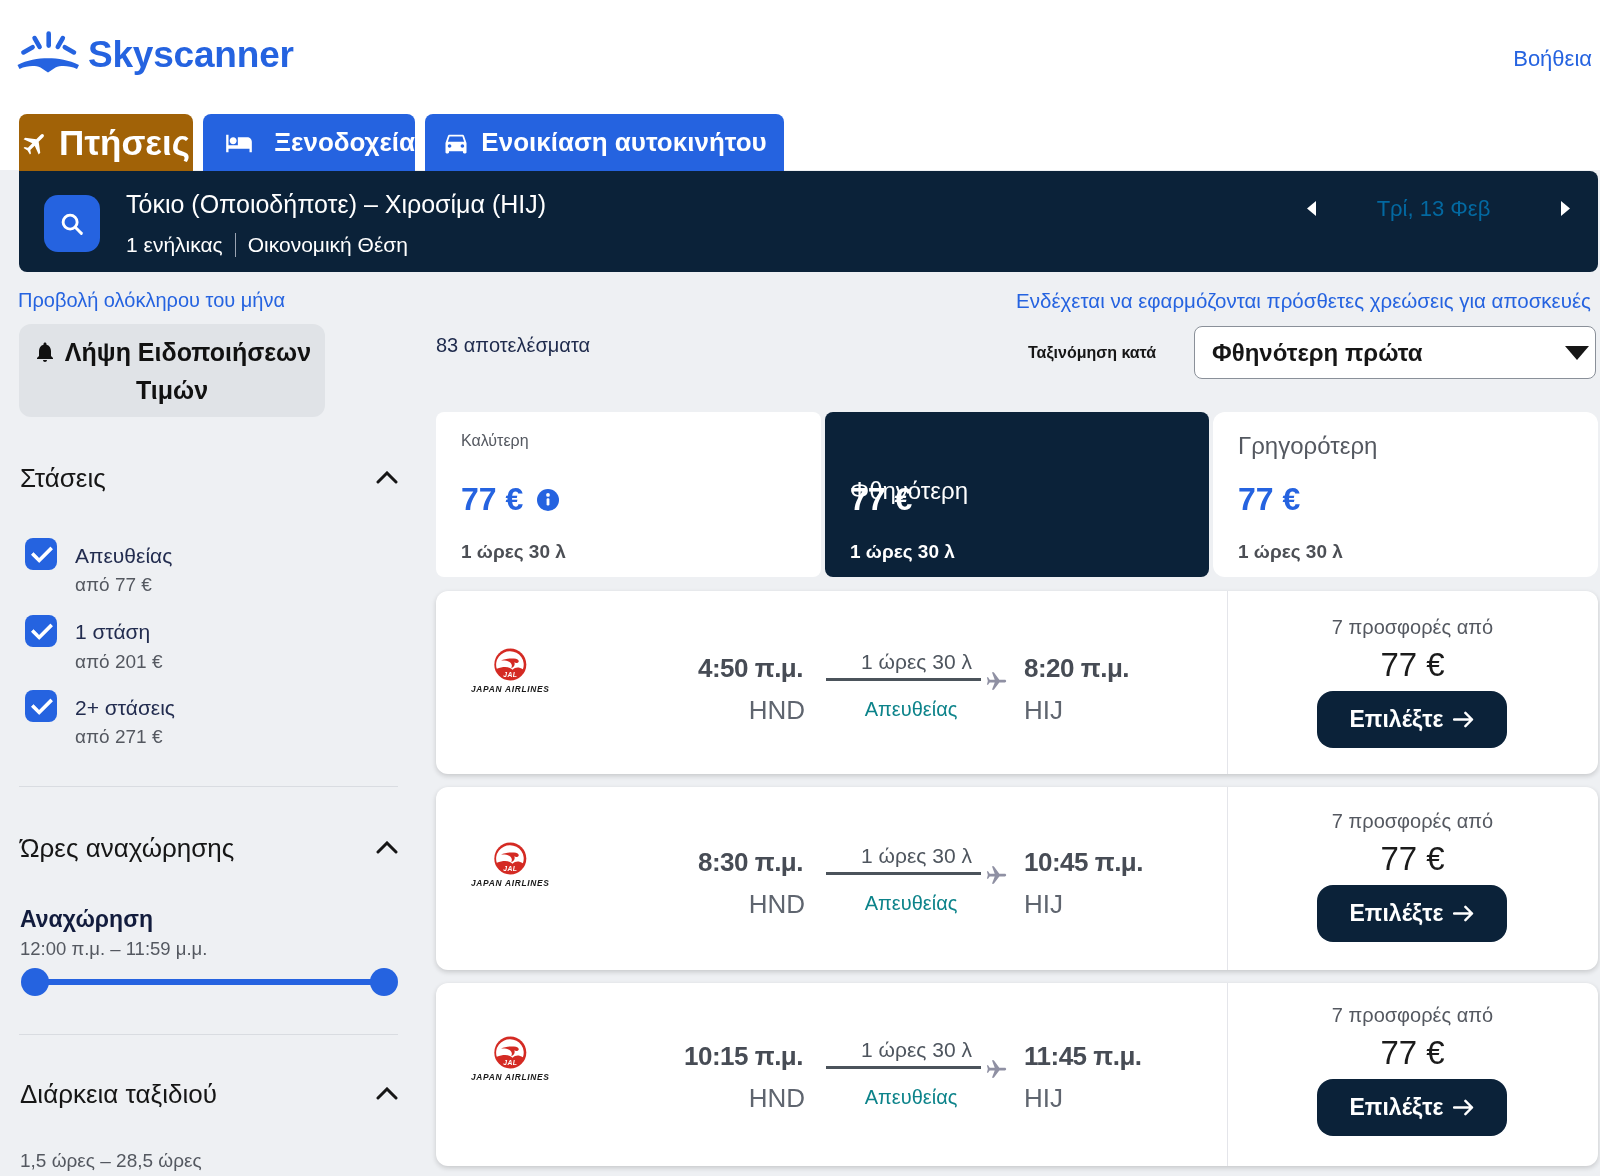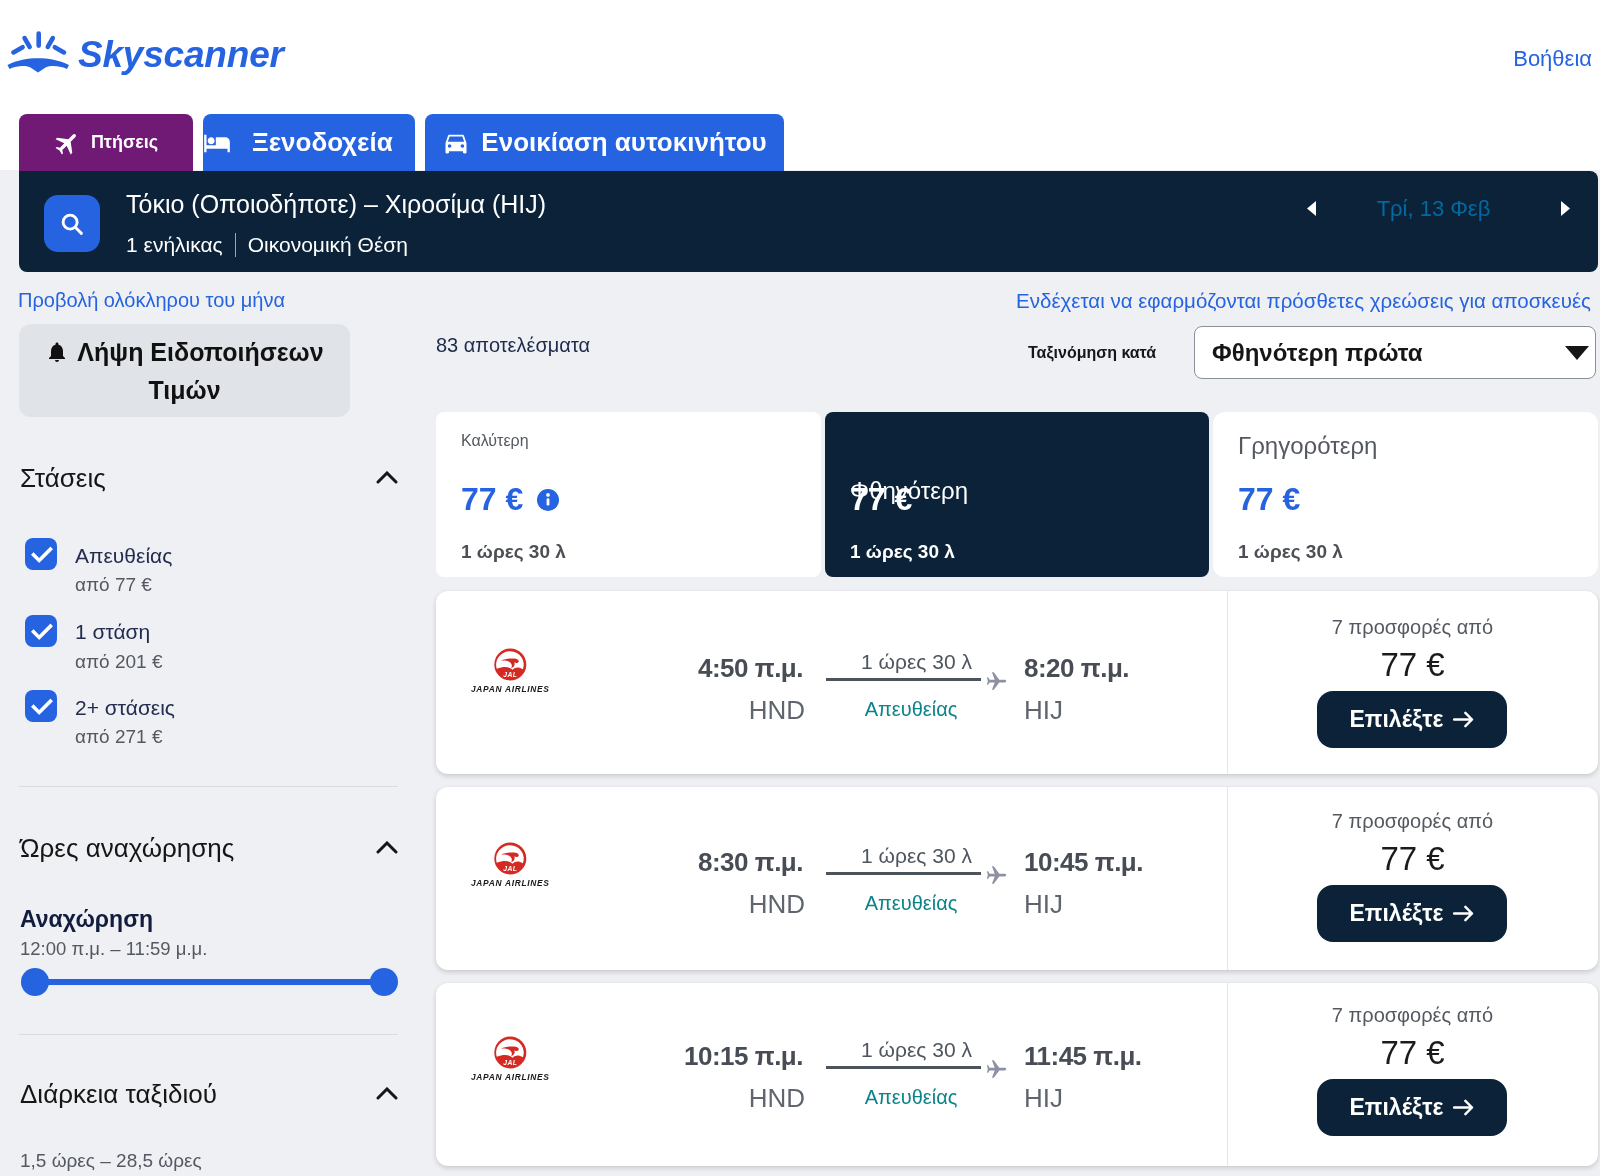--- a/index.html
+++ b/index.html
@@ -8,43 +8,43 @@
   body { font-family:"Liberation Sans", sans-serif; background:#eef0f3; }
   #page { position:relative; width:1600px; height:1176px; }
   .abs { position:absolute; }
 </style>
 </head>
 <body>
 <div id="page">
 
   <div class="abs" style="left:0;top:0;width:1600px;height:170px;background:#ffffff;"></div>
 
-  <div class="abs" id="logo" style="left:0;top:25px;width:320px;height:55px;font-style:italic;">
+  <div class="abs" id="logo" style="left:10px;top:25px;width:320px;height:55px;">
     <svg width="320" height="55" viewBox="0 0 320 55">
       <g stroke="#2563e0" stroke-width="4.6" stroke-linecap="round" fill="none">
         <line x1="13.4" y1="27.4" x2="22.6" y2="22.2"></line>
         <line x1="24.6" y1="13.1" x2="29.6" y2="21.9"></line>
         <line x1="38.7" y1="8.6" x2="38.7" y2="20.6"></line>
         <line x1="52.8" y1="13.1" x2="47.8" y2="21.9"></line>
         <line x1="64" y1="27.4" x2="54.8" y2="22.2"></line>
       </g>
       <path fill="#2563e0" d="M7.5 40 C 17 34.9, 28 33.2, 38 33.2 C 48 33.2, 59 34.9, 69 40 L 67 43.9 C 58.5 40.4, 51 40.4, 45.5 42.4 L 38 47.4 L 30.5 42.4 C 25 40.4, 17.5 40.4, 9.5 43.9 Z"></path>
       <text x="78" y="42" font-family="Liberation Sans, sans-serif" font-size="37" font-weight="bold" fill="#2563e0" letter-spacing="-0.2">Skyscanner</text>
     </svg>
   </div>
 
   <div class="abs" style="right:8px;top:46px;font-size:22px;color:#2563e0;">Βοήθεια</div>
 
-  <div class="abs" style="left:19px;top:114px;width:174px;height:57px;background:#701a75;border-radius:8px 8px 0 0;color:#fff;display:flex;align-items:center;justify-content:center;gap:10px;font-weight:bold;font-size:18px;">
+  <div class="abs" style="left:19px;top:114px;width:174px;height:57px;background:#a16207;border-radius:8px 8px 0 0;color:#fff;display:flex;align-items:center;justify-content:center;gap:10px;font-weight:bold;font-size:35px;">
     <svg width="27" height="27" viewBox="0 0 24 24" fill="#fff" style="transform:rotate(45deg)">
         <path d="M21.5 15.5 13.5 9.5V3.5C13.5 2.67 12.83 2 12 2s-1.5.67-1.5 1.5v6l-8 6v2l8-3v5.5L8 21.75V23l4-1 4 1v-1.25l-2.5-1.75V14.5l8 3v-2z"></path>
       </svg>
     <span>Πτήσεις</span>
   </div>
-  <div class="abs" style="left:203px;top:114px;width:212px;height:57px;background:#2563e0;border-radius:8px 8px 0 0;color:#fff;display:flex;align-items:center;justify-content:flex-start;gap:21px;font-weight:bold;font-size:26px;">
+  <div class="abs" style="left:203px;top:114px;width:212px;height:57px;background:#2563e0;border-radius:8px 8px 0 0;color:#fff;display:flex;align-items:center;justify-content:flex-end;gap:21px;font-weight:bold;font-size:26px;">
     <svg width="28" height="28" viewBox="0 0 24 24" fill="#fff">
         <path d="M7 13c1.66 0 3-1.34 3-3S8.66 7 7 7s-3 1.34-3 3 1.34 3 3 3zm12-6h-8v7H3V5H1v15h2v-3h18v3h2v-9c0-2.21-1.79-4-4-4z"></path>
       </svg>
     <span>Ξενοδοχεία</span>
   </div>
   <div class="abs" style="left:425px;top:114px;width:359px;height:57px;background:#2563e0;border-radius:8px 8px 0 0;color:#fff;display:flex;align-items:center;justify-content:center;gap:11px;font-weight:bold;font-size:26px;">
     <svg width="28" height="28" viewBox="0 0 24 24" fill="#fff">
         <path d="M18.92 6.01C18.72 5.42 18.16 5 17.5 5h-11c-.66 0-1.21.42-1.42 1.01L3 12v8c0 .55.45 1 1 1h1c.55 0 1-.45 1-1v-1h12v1c0 .55.45 1 1 1h1c.55 0 1-.45 1-1v-8l-2.08-5.99zM6.5 16c-.83 0-1.5-.67-1.5-1.5S5.67 13 6.5 13s1.5.67 1.5 1.5S7.33 16 6.5 16zm11 0c-.83 0-1.5-.67-1.5-1.5s.67-1.5 1.5-1.5 1.5.67 1.5 1.5-.67 1.5-1.5 1.5zM5 11l1.5-4.5h11L19 11H5z"></path>
       </svg>
     <span>Ενοικίαση αυτοκινήτου</span>
@@ -73,21 +73,21 @@
   <div class="abs" style="left:1330px;top:196px;width:207px;text-align:center;font-size:22px;font-weight:500;color:#0369a1;">Τρί, 13 Φεβ</div>
   <div class="abs" style="left:1560px;top:201px;width:11px;height:15px;">
     <svg width="11" height="15" viewBox="0 0 11 15">
         <path d="M1 0 L10 7.5 L1 15 Z" fill="#fff"></path>
       </svg>
   </div>
 
   <div class="abs" style="left:18px;top:289px;font-size:20px;color:#2563e0;">Προβολή ολόκληρου του μήνα</div>
   <div class="abs" style="right:9px;top:289px;font-size:20.5px;color:#2563e0;">Ενδέχεται να εφαρμόζονται πρόσθετες χρεώσεις για αποσκευές</div>
 
-  <div class="abs" style="left:19px;top:324px;width:331px;height:93px;background:#e0e3e7;border-radius:12px;display:flex;align-items:center;justify-content:center;">
+  <div class="abs" style="left:19px;top:324px;width:306px;height:93px;background:#e0e3e7;border-radius:12px;display:flex;align-items:center;justify-content:center;">
     <div style="text-align:center;font-size:25px;font-weight:bold;color:#111;line-height:38px;">
       <svg width="24" height="24" viewBox="0 0 24 24" fill="#111" style="vertical-align:-3px;margin-right:8px;">
           <path d="M12 22c1.1 0 2-.9 2-2h-4c0 1.1.9 2 2 2zm6-6v-5c0-3.07-1.63-5.64-4.5-6.32V4c0-.83-.67-1.5-1.5-1.5s-1.5.67-1.5 1.5v.68C7.64 5.36 6 7.92 6 11v5l-2 2v1h16v-1l-2-2z"></path>
         </svg>Λήψη Ειδοποιήσεων<br>Τιμών
     </div>
   </div>
 
   <div class="abs" style="left:20px;top:463px;font-size:26px;color:#161616;">Στάσεις</div>
   <div class="abs" style="left:376px;top:470px;">
     <svg width="22" height="13" viewBox="0 0 22 13" fill="none" stroke="#161616" stroke-width="3" stroke-linecap="round">

